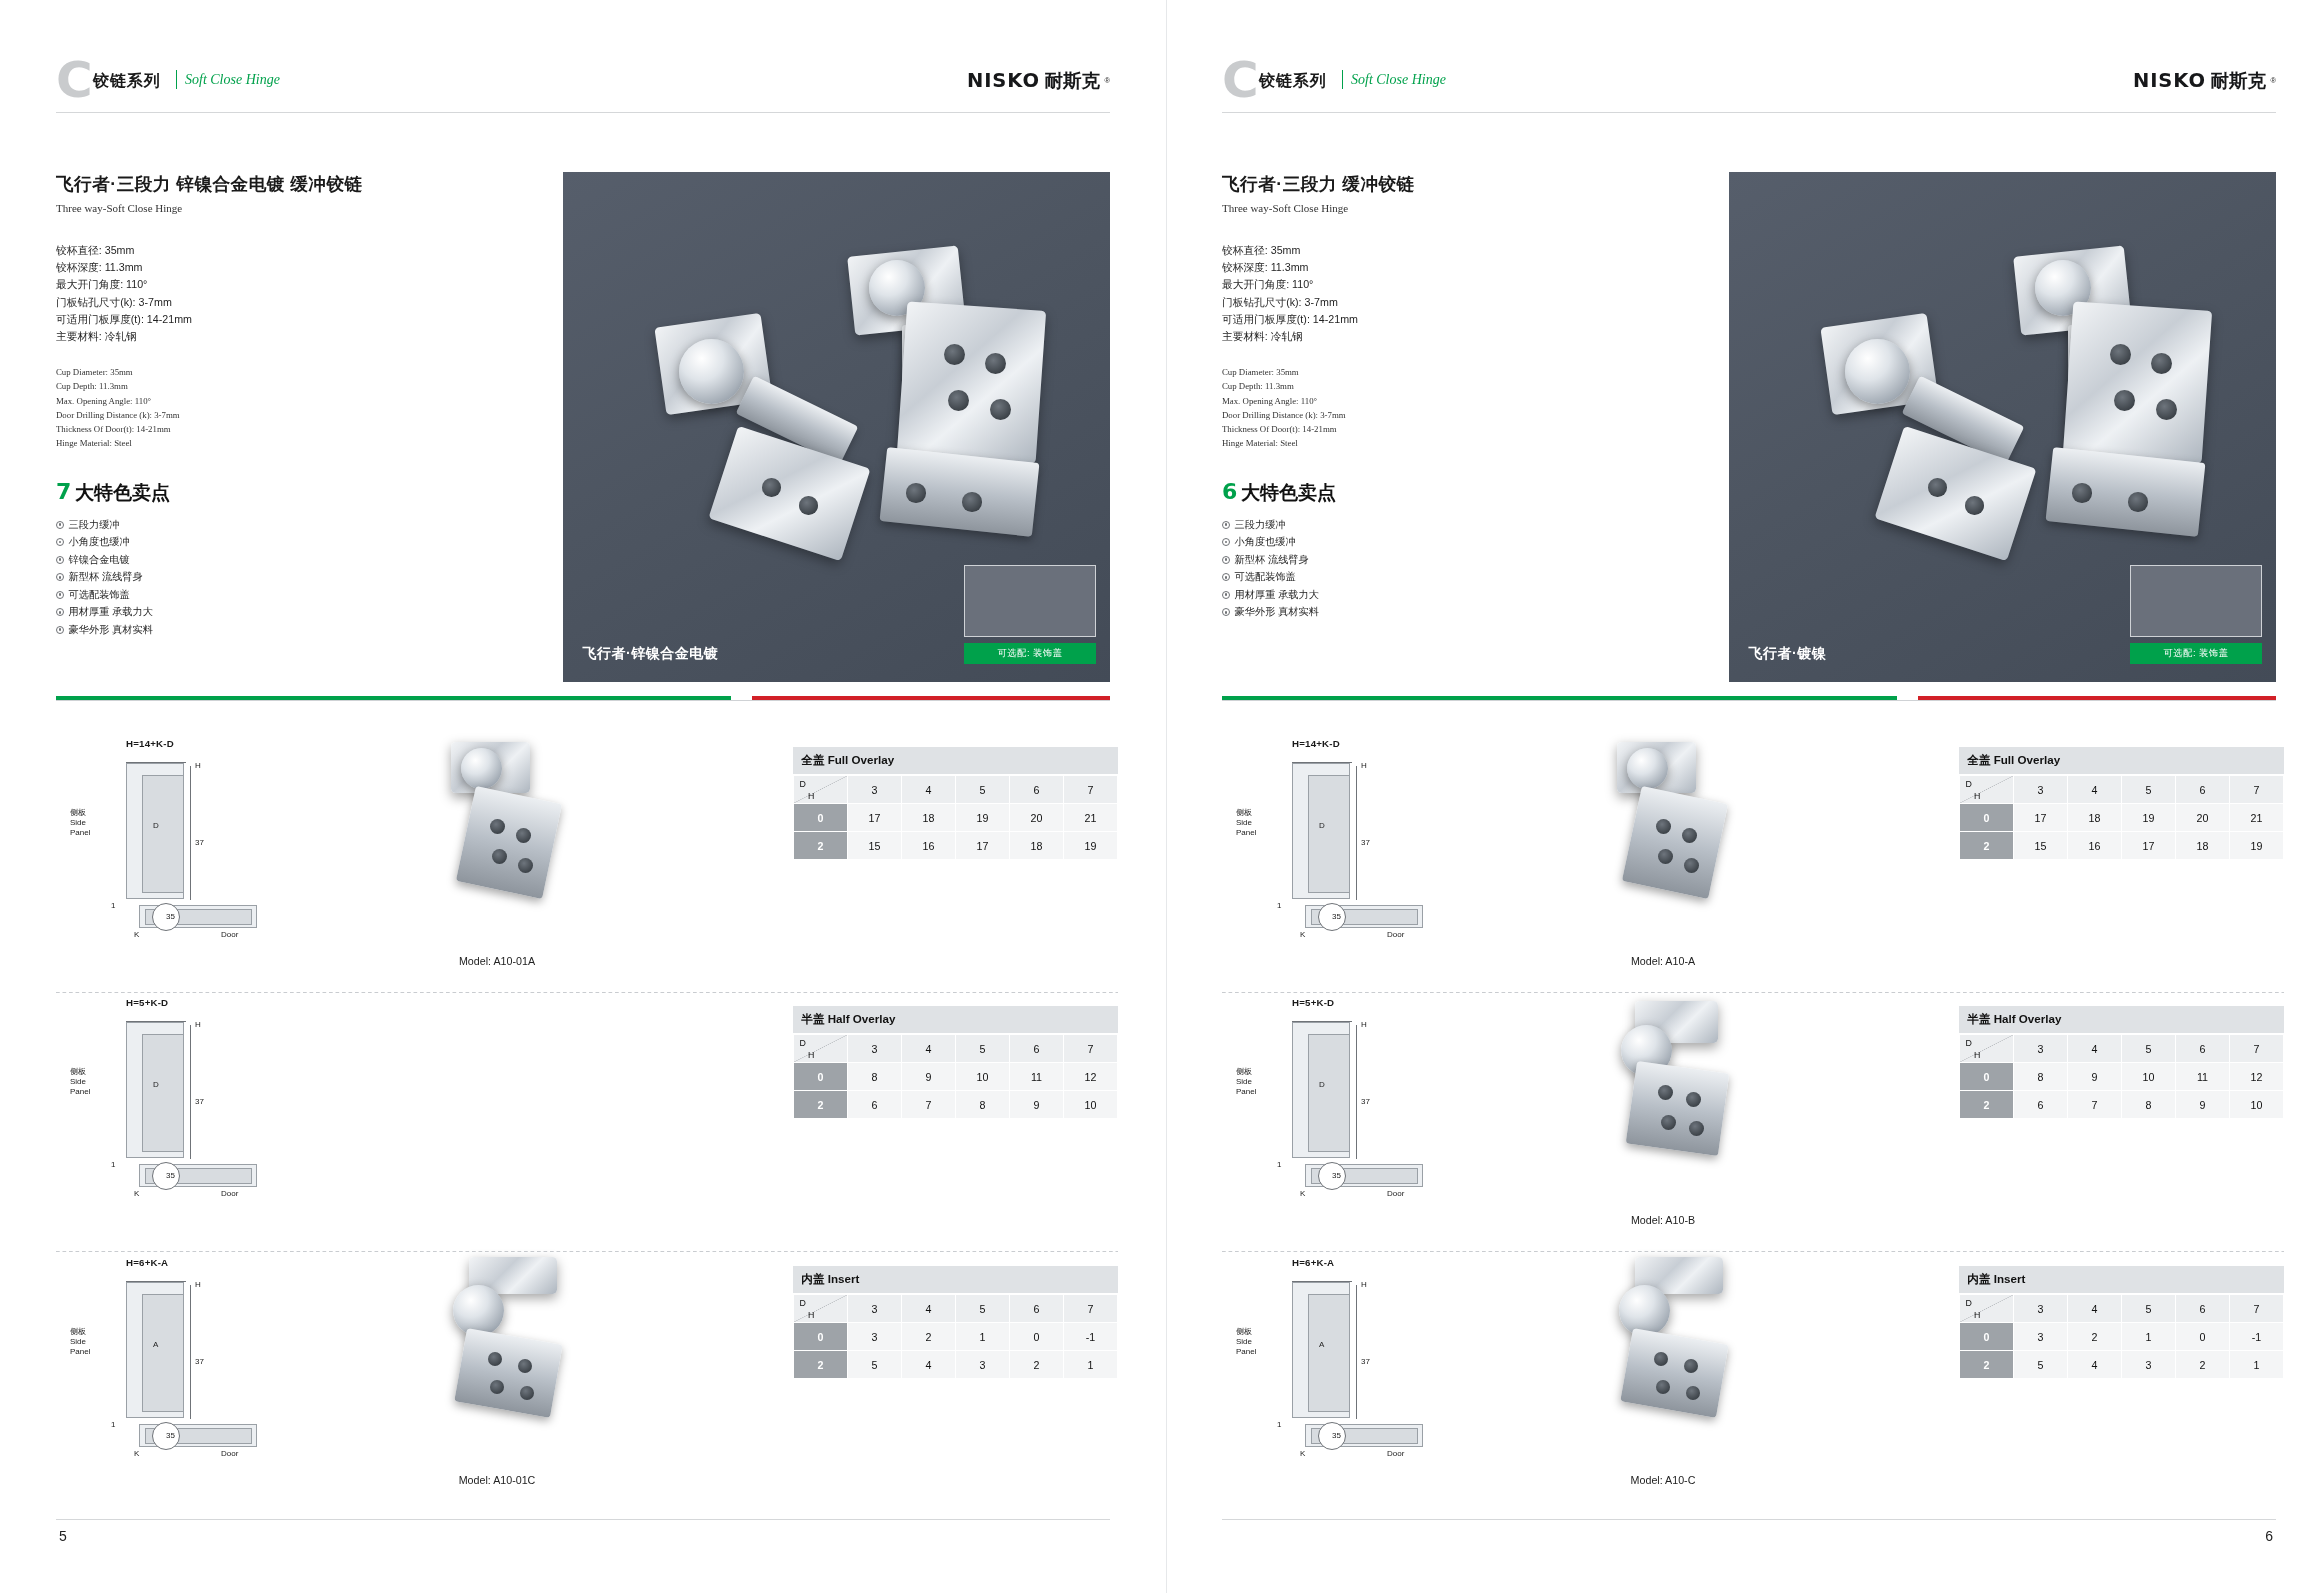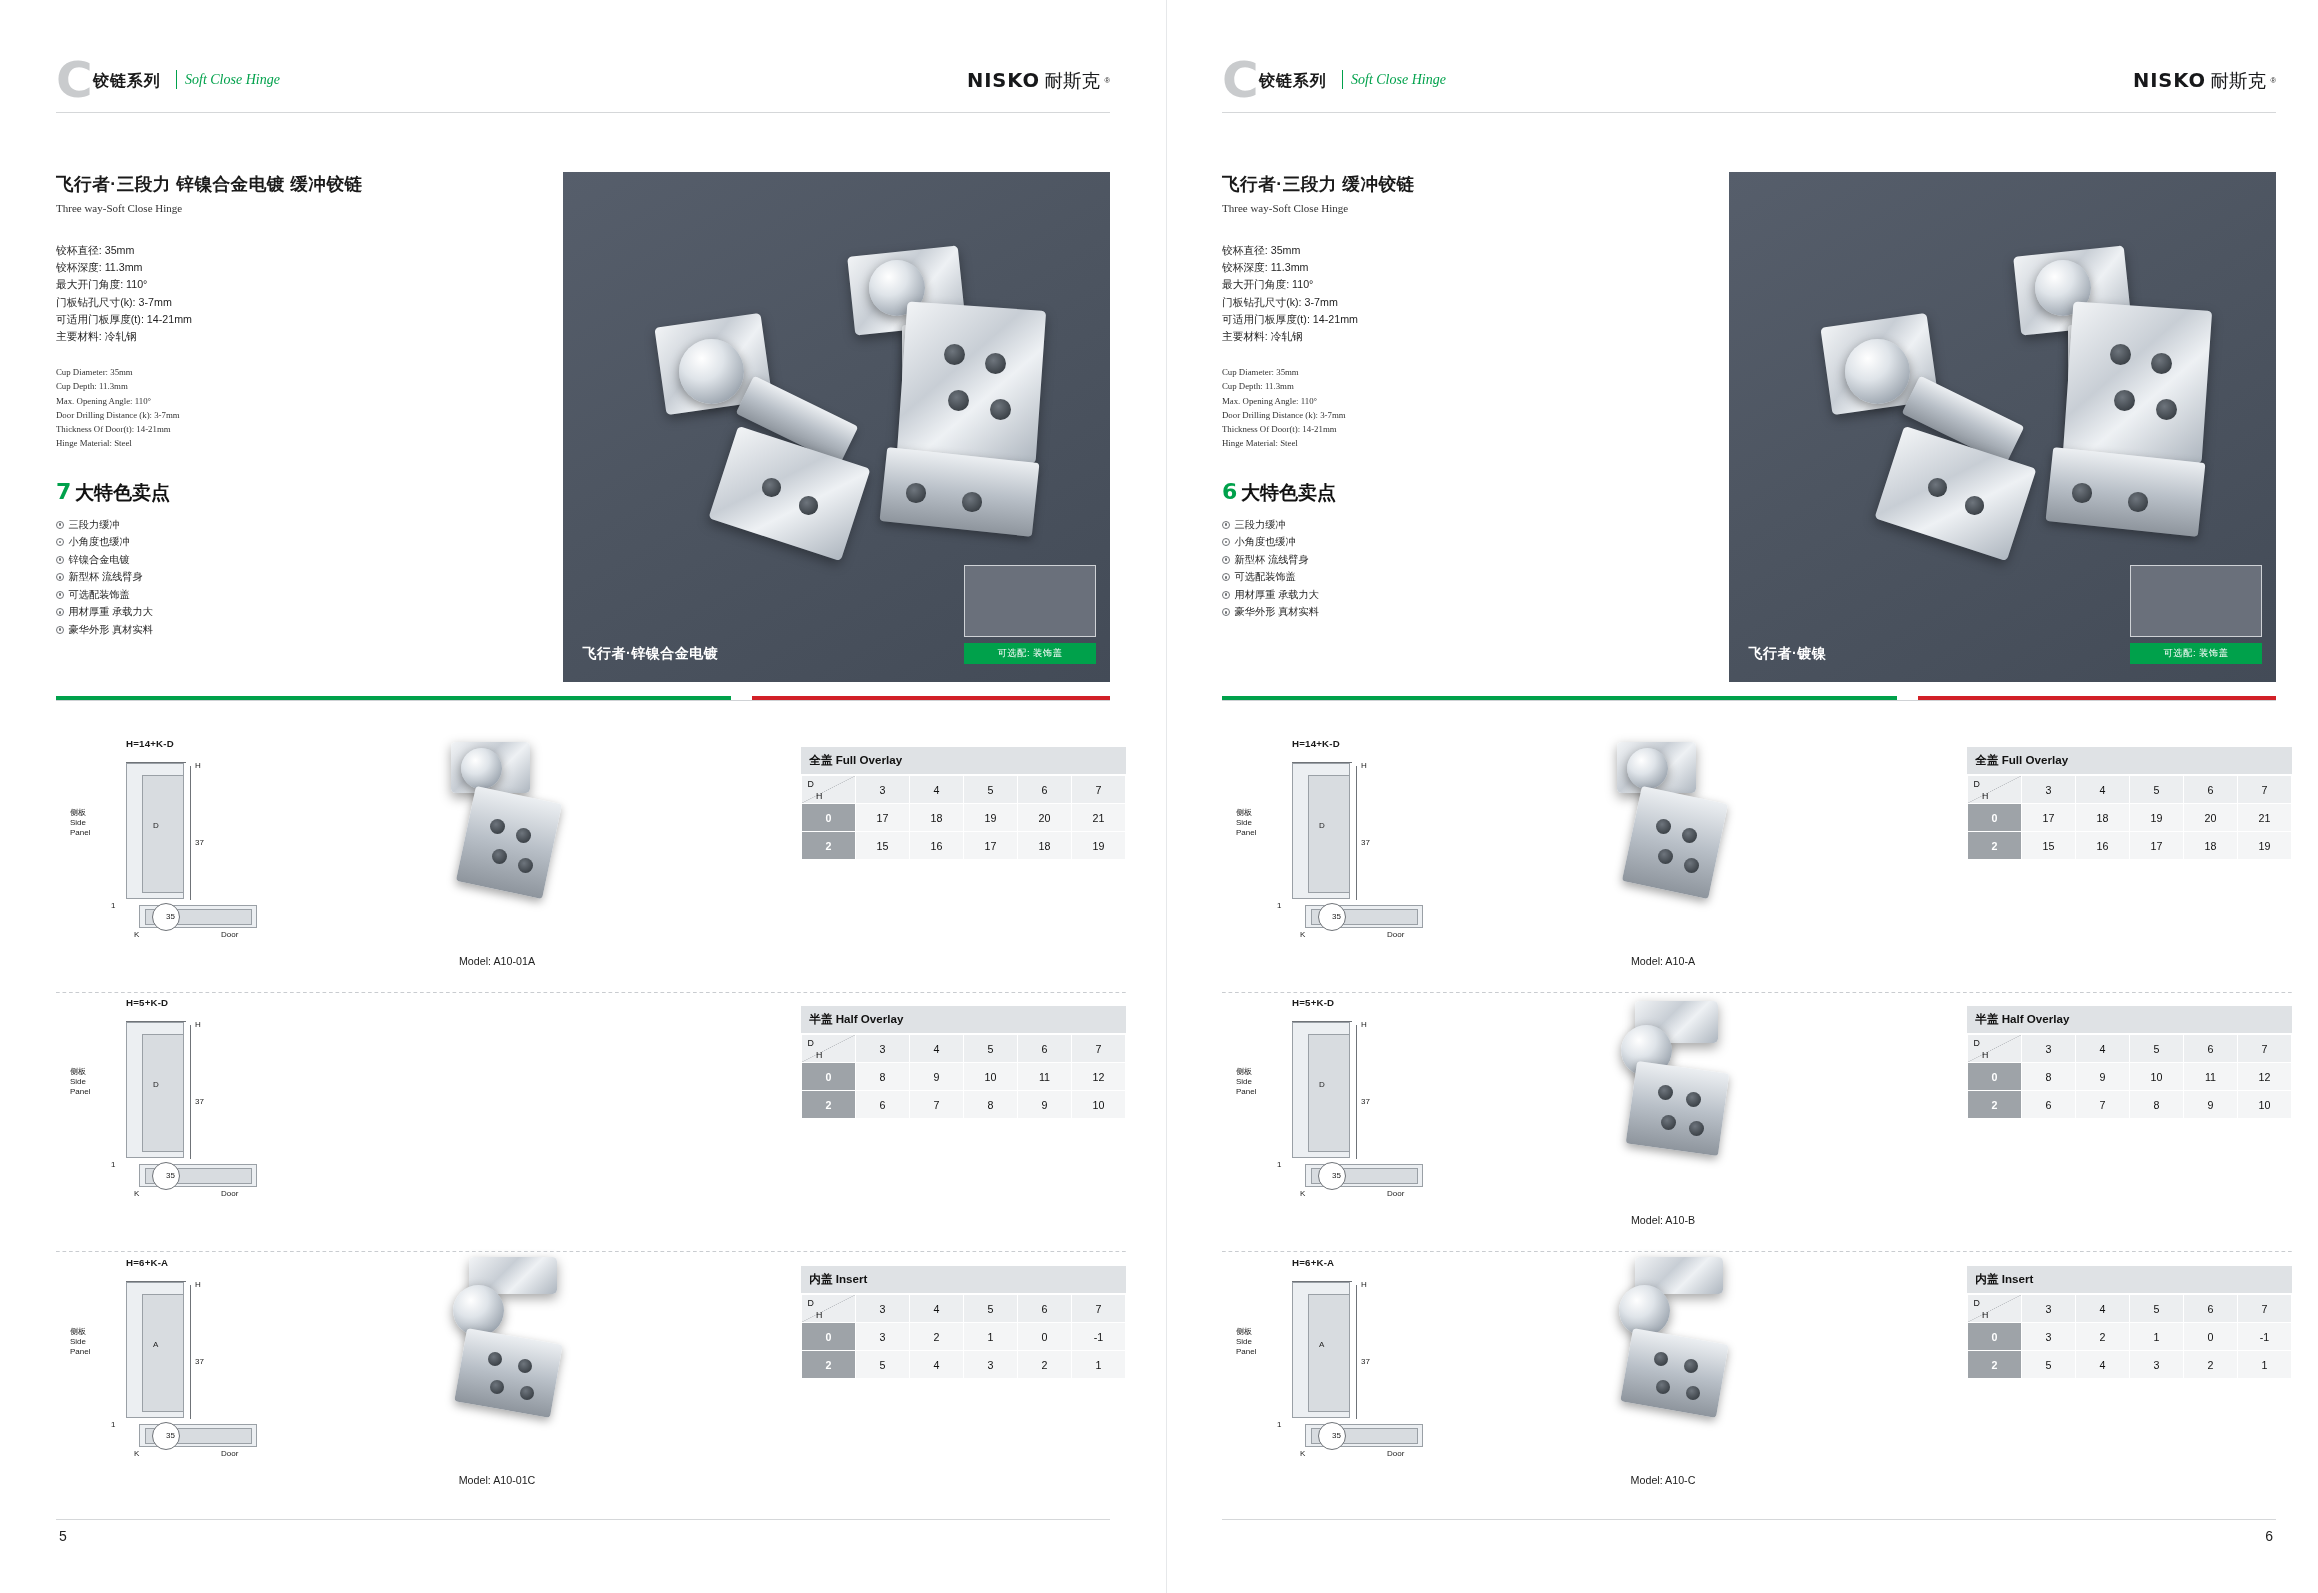--- a/index.html
+++ b/index.html
@@ -35,21 +35,21 @@
     font-size:14px;color:#00a14b;font-style:italic;font-family:"Liberation Serif",serif;
   }
   .hdr .logo{
     position:absolute;right:56px;top:8.3px;
     display:flex;align-items:center;gap:4.6px;
   }
   .hdr .logo .ni{
     font-size:19.5px;font-weight:bold;letter-spacing:0.9px;color:#17181a;
     font-family:"DejaVu Sans", sans-serif;
   }
-  .hdr .logo .cnlogo{font-size:18.5px;font-weight:normal;color:#17181a;}
+  .hdr .logo .cnlogo{font-size:18.5px;font-weight:bold;color:#17181a;}
   .hdr .logo sup{font-size:7.4px;vertical-align:super;}
   .hdr .rule{
     position:absolute;left:56px;right:56px;top:52px;height:0.9px;background:#d5d7d9;
   }
 
   
   .prod{position:absolute;top:172px;left:56px;right:56px;}
   .prod .title-cn{font-size:17.6px;font-weight:bold;letter-spacing:0.5px;}
   .prod .title-en{font-size:11px;color:#333;margin-top:5.6px;font-family:"Liberation Serif",serif;}
   .specs-cn{margin-top:28px;font-size:10.7px;line-height:1.62;color:#1f1f1f;}
@@ -107,21 +107,21 @@
   }
   .mini .plate,.mini .cup,.mini .arm{box-shadow:none;}
 
   
   .divider{position:absolute;left:56px;right:56px;top:696px;height:4.6px;}
   .divider .g{position:absolute;left:0;top:0;width:64%;height:3.7px;background:#00a14b;}
   .divider .r{position:absolute;right:0;top:0;width:34%;height:3.7px;background:#d22027;}
   .divider .thin{position:absolute;left:0;right:0;top:3.7px;height:0.9px;background:#cfd2d5;}
 
   
-  .row{position:absolute;left:56px;right:40px;height:260px;text-decoration:underline;}
+  .row{position:absolute;left:56px;right:48px;height:260px;text-decoration:underline;}
   .row.r1{top:733px;}
   .row.r2{top:992px;}
   .row.r3{top:1252px;}
   .row .sep{position:absolute;left:0;right:0;bottom:0;height:0.9px;
      background-image:linear-gradient(to right,#c9ccd0 55%,rgba(255,255,255,0) 0%);
      background-size:6.5px 0.9px;background-repeat:repeat-x;}
 
   .diagram{position:absolute;left:0;top:4.6px;width:288px;height:223px;}
   .diagram .formula{position:absolute;left:70px;top:0;font-size:9.7px;font-weight:bold;letter-spacing:0.2px;}
   .diagram .panel{

